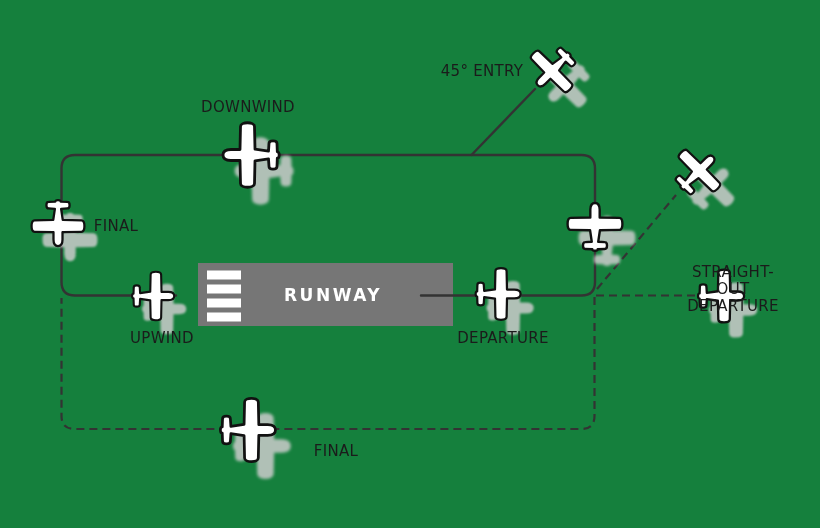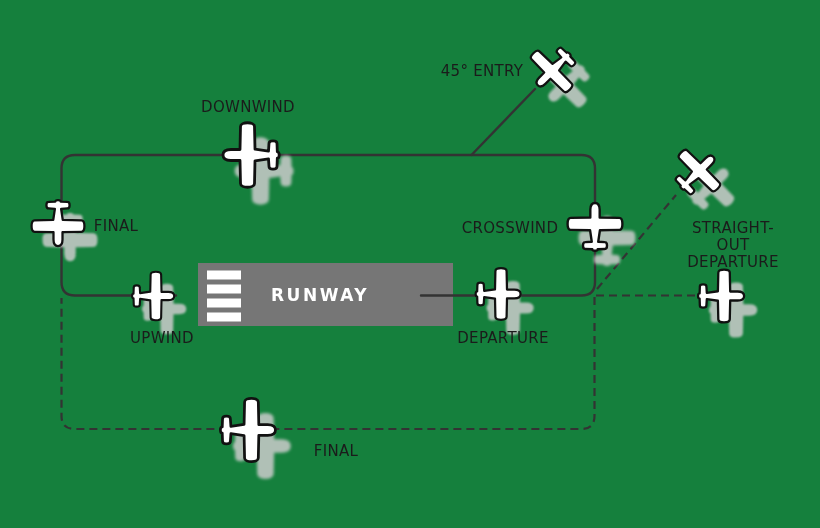--- a/index.html
+++ b/index.html
@@ -52,20 +52,21 @@
     transform: translate(-50%, -50%);
     font-size: 15px;
     color: #1b1b1b;
     white-space: nowrap;
     letter-spacing: 0.3px;
   }
   .lbl.two-line {
     white-space: pre-line;
     text-align: center;
     line-height: 17px;
+    margin-top: 44px;
   }
   .lbl.runway-text {
     color: #ffffff;
     font-weight: bold;
     font-size: 17px;
     letter-spacing: 2.5px;
   }
 </style>
 </head>
 <body>
@@ -162,25 +163,24 @@
     </g>
   </svg>
 
   <div class="lbl" style="left:482px; top:71px;">45° ENTRY</div>
 
   <div class="lbl" style="left:248px; top:107px;">DOWNWIND</div>
 
 
   <div class="lbl" style="left:116px; top:226px;">FINAL</div>
 
-  <div class="lbl" style="left:510px; top:228px;">CROSSWIND</div>
 
   <div class="lbl two-line" style="left:733px; top:245px;">STRAIGHT-OUT
 DEPARTURE</div>
 
-  <div class="lbl runway-text" style="left:320px; top:295px;">RUNWAY</div>
+  <div class="lbl runway-text" style="left:333px; top:295px;">RUNWAY</div>
 
   <div class="lbl" style="left:162px; top:338px;">UPWIND</div>
 
   <div class="lbl" style="left:503px; top:338px;">DEPARTURE</div>
 
   <div class="lbl" style="left:336px; top:451px;">FINAL</div>
 </div>
 
 </body></html>

